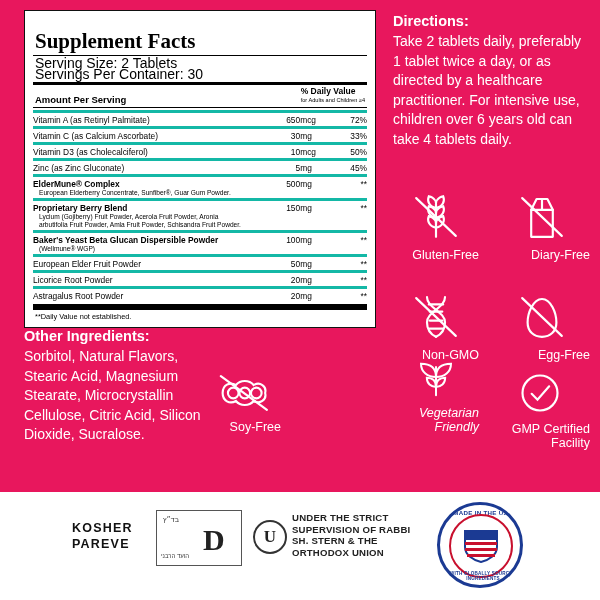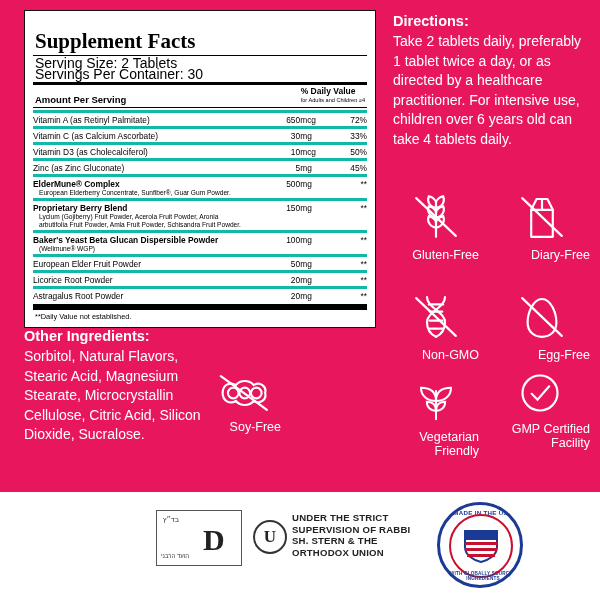--- a/index.html
+++ b/index.html
@@ -254,21 +254,21 @@
         <circle cx="24" cy="25" r="6"></circle>
         <circle cx="37" cy="25" r="6"></circle>
         <circle cx="50" cy="25" r="6"></circle>
         <line x1="10" y1="6" x2="62" y2="44"></line>
       </g>
     </svg>
     <div class="icon-cap">Soy-Free</div>
   </div>
 
 
-  <div class="icon-cell" style="left:393px;top:376px;width:86px;">
+  <div class="icon-cell" style="left:393px;top:352px;width:86px;font-style:italic;">
     <svg class="ico" width="50" height="50" viewBox="0 0 60 60">
       <g stroke="#ffffff" stroke-width="2.4" fill="none" stroke-linecap="round">
         <path d="M30 52 C30 34 30 22 30 18"></path>
         <path d="M30 30 C20 30 12 24 12 14 C24 14 30 20 30 30Z"></path>
         <path d="M30 30 C40 30 48 24 48 14 C36 14 30 20 30 30Z"></path>
         <path d="M30 42 C24 42 19 38 19 31 C27 31 30 36 30 42Z"></path>
         <path d="M30 42 C36 42 41 38 41 31 C33 31 30 36 30 42Z"></path>
       </g>
     </svg>
     <div class="icon-cap">Vegetarian Friendly</div>
@@ -278,20 +278,24 @@
     <svg class="ico" width="50" height="50" viewBox="0 0 60 60">
       <g stroke="#ffffff" stroke-width="2.6" fill="none" stroke-linecap="round">
         <circle cx="30" cy="30" r="21"></circle>
         <polyline points="20,31 27,38 41,22"></polyline>
       </g>
     </svg>
     <div class="icon-cap">GMP Certified Facility</div>
   </div>
 
   <div class="footer">
+    <div class="kosher">
+      <div>KOSHER</div>
+      <div>PAREVE</div>
+    </div>
 
     <div class="kbox">
       <div class="hebrew">בד״ץ</div>
       <div class="dletter">D</div>
       <div class="hebrew2">הועד הרבני</div>
     </div>
 
     <div class="ucirc">U</div>
 
     <div class="strict">UNDER THE STRICT SUPERVISION OF RABBI SH. STERN &amp; THE ORTHODOX UNION</div>

